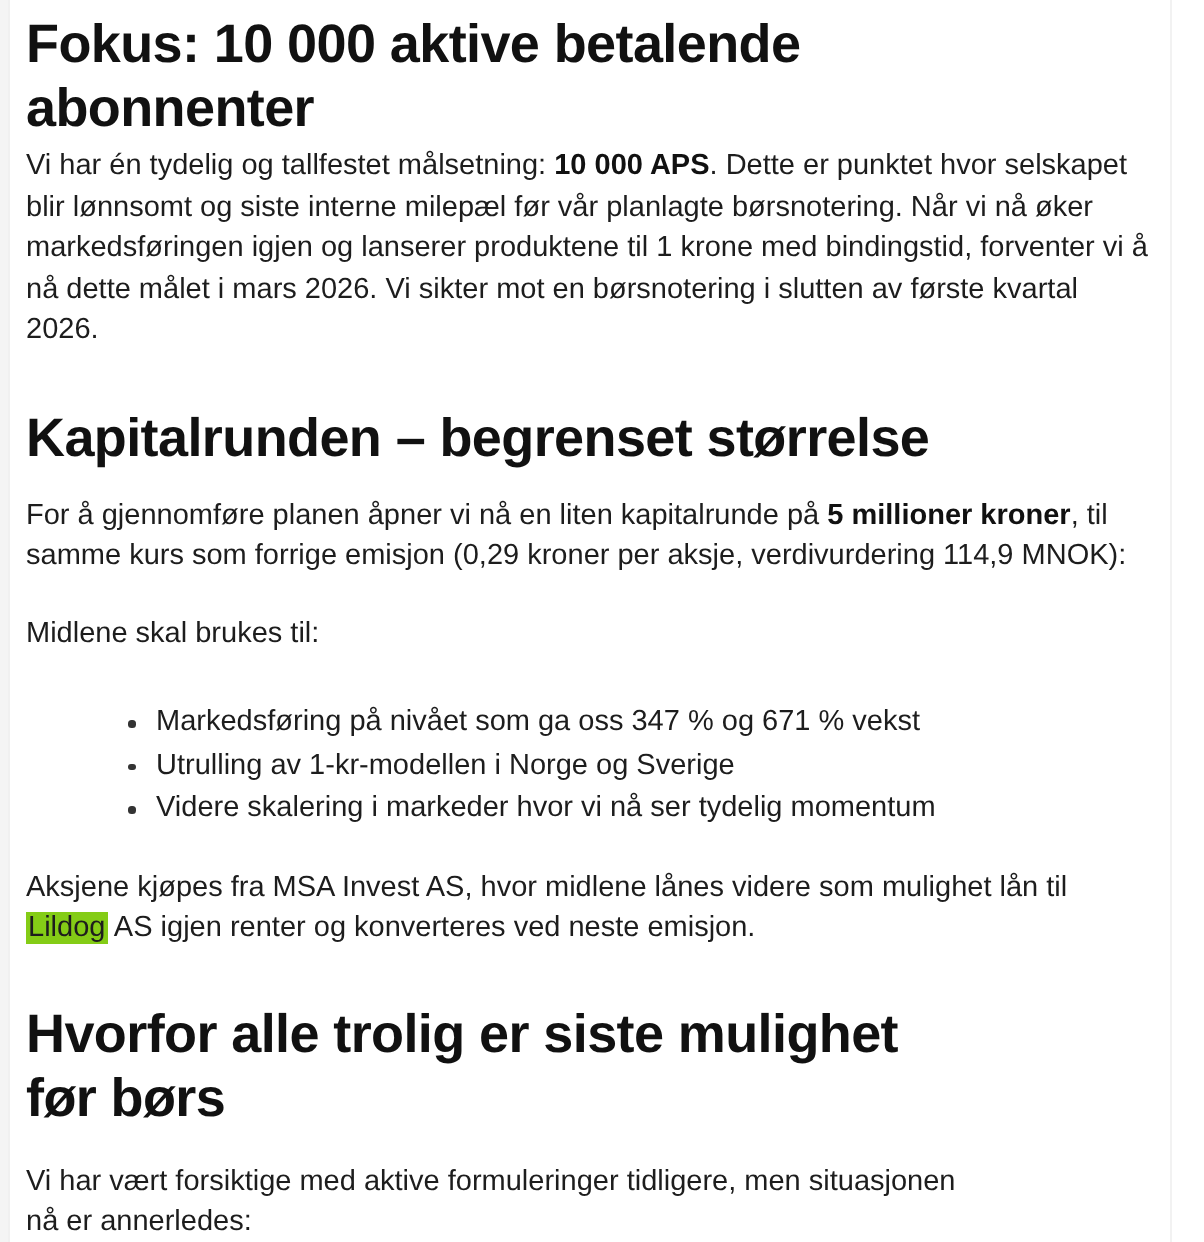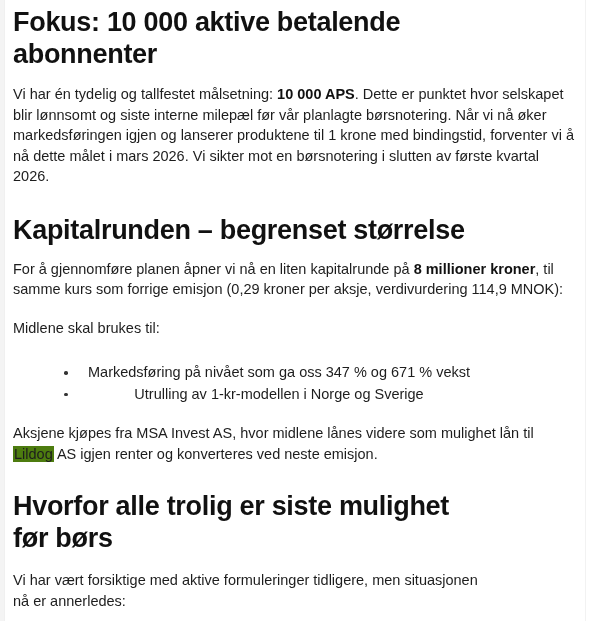--- a/index.html
+++ b/index.html
@@ -57,32 +57,31 @@
   h2.heading-why     { margin-top: 26px; }
 
   p.body-text {
     font-size: 14.5px;
     line-height: 20.5px;
     color: #1d1d1d;
     margin: 0;
     padding: 0;
   }
 
-  p.p-intro   { margin-top: 14px; width: 566px; }
+  p.p-intro   { margin-top: 3px; width: 566px; }
   p.p-diff    { margin-top: 17px; }
   p.p-capital { margin-top: 13px; width: 570px; }
   p.p-midlene { margin-top: 18px; }
   p.p-aksjene { margin-top: 19px; width: 560px; }
   p.p-forsikt { margin-top: 16px; }
 
   ul.bullet-list {
     margin: 0;
     padding: 0;
     list-style: none;
-    text-align: center;
   }
   ul.list-midler { margin-top: 24px; }
 
   ul.bullet-list li {
     position: relative;
     font-size: 14.5px;
     line-height: 20.5px;
     color: #1d1d1d;
     padding-left: 65px;
     margin: 0 0 1px 0;
@@ -94,46 +93,47 @@
     top: 9px;
     width: 3.5px;
     height: 3.5px;
     background: #333333;
     border-radius: 50%;
   }
 
   b, .bold { font-weight: bold; color: #111111; }
 
   .highlight {
-    background: #4d7c0f;
+    background: #84cc16;
     padding: 0 1px;
   }
 </style>
 </head>
 <body>
 
 <div class="gutter-left"></div>
 <div class="gutter-right"></div>
 
 <div class="page">
 
   <h2 class="section-heading heading-first">Fokus: 10 000 aktive betalende abonnenter</h2>
 
   <p class="body-text p-intro"><span>Vi har én tydelig og tallfestet målsetning: </span><b>10 000 APS</b><span>. Dette er punktet hvor selskapet blir lønnsomt og siste interne milepæl før vår planlagte børsnotering. Når vi nå øker markedsføringen igjen og lanserer produktene til 1 krone med bindingstid, forventer vi å nå dette målet i mars 2026. Vi sikter mot en børsnotering i slutten av første kvartal 2026.</span></p>
 
 
   <h2 class="section-heading heading-capital">Kapitalrunden – begrenset størrelse</h2>
 
-  <p class="body-text p-capital"><span>For å gjennomføre planen åpner vi nå en liten kapitalrunde på </span><b>8 millioner kroner</b><span>, til samme kurs som forrige emisjon (0,29 kroner per aksje, verdivurdering 114,9 MNOK):</span></p>
+  <p class="body-text p-capital"><span>For å gjennomføre planen åpner vi nå en liten kapitalrunde på </span><b>5 millioner kroner</b><span>, til samme kurs som forrige emisjon (0,29 kroner per aksje, verdivurdering 114,9 MNOK):</span></p>
 
   <p class="body-text p-midlene">Midlene skal brukes til:</p>
 
   <ul class="bullet-list list-midler">
     <li>Markedsføring på nivået som ga oss 347 % og 671 % vekst</li>
     <li>Utrulling av 1-kr-modellen i Norge og Sverige</li>
+    <li>Videre skalering i markeder hvor vi nå ser tydelig momentum</li>
   </ul>
 
   <p class="body-text p-aksjene"><span>Aksjene kjøpes fra MSA Invest AS, hvor midlene lånes videre som mulighet lån til </span><span class="highlight">Lildog</span><span> AS igjen renter og konverteres ved neste emisjon.</span></p>
 
   <h2 class="section-heading heading-why">Hvorfor alle trolig er siste mulighet før børs</h2>
 
   <p class="body-text p-forsikt">Vi har vært forsiktige med aktive formuleringer tidligere, men situasjonen nå er annerledes:</p>
 
 </div>
 

